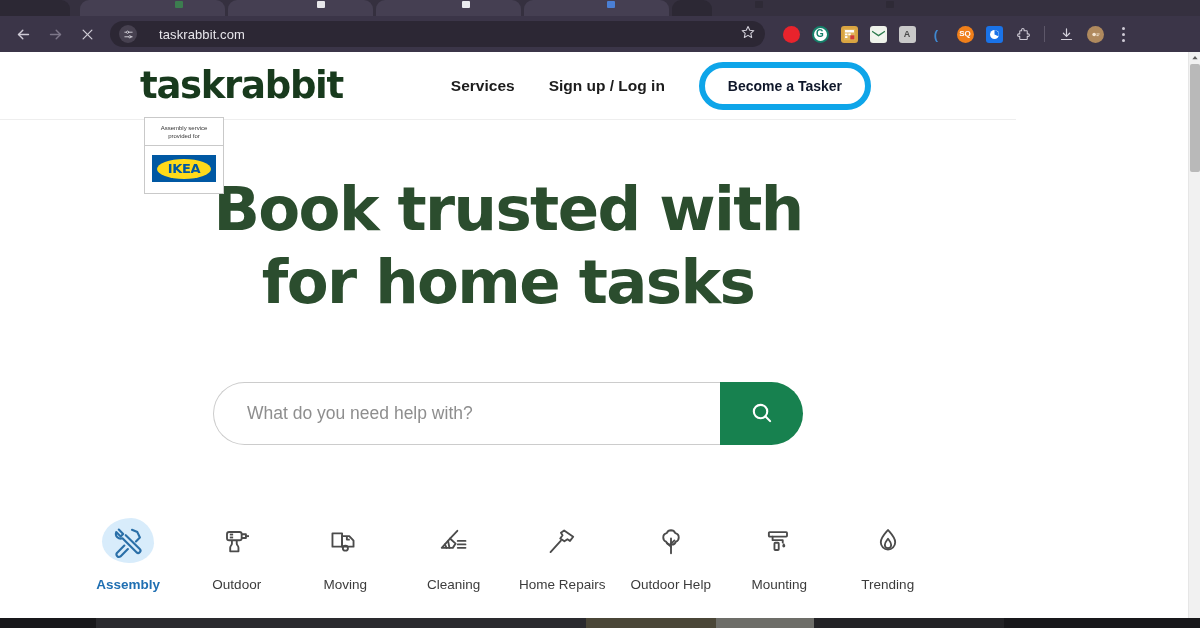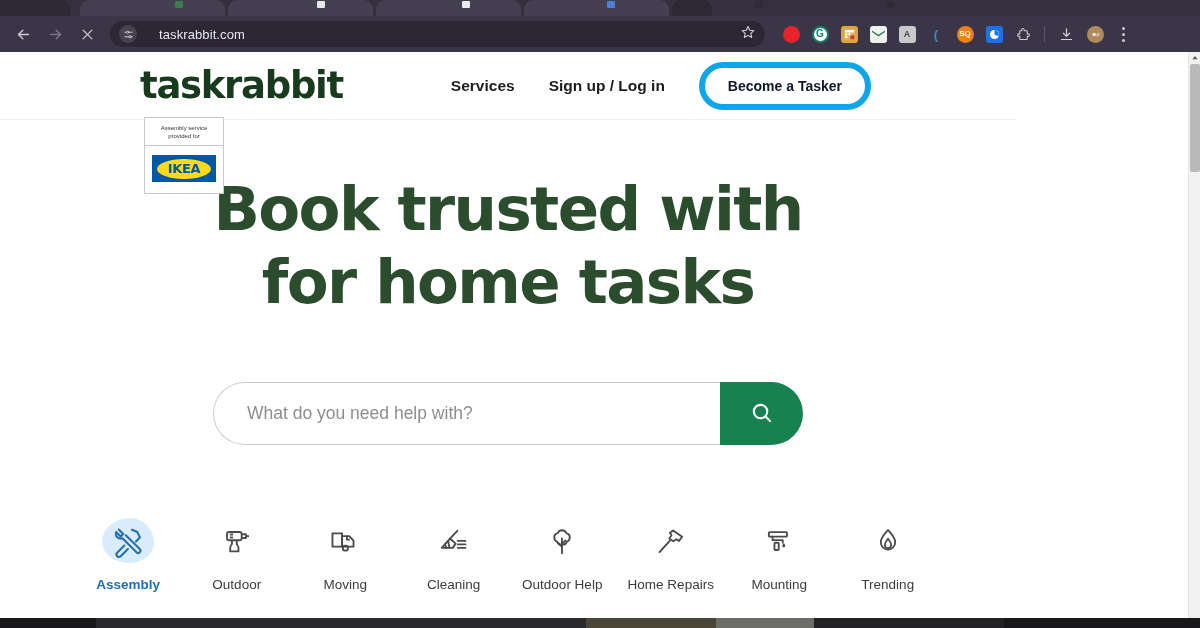--- a/index.html
+++ b/index.html
@@ -497,37 +497,37 @@
               <line x1="14.8" y1="13.8" x2="20.6" y2="13.8"></line>
               <line x1="14.8" y1="16.4" x2="20.6" y2="16.4"></line>
             </svg>
           </div>
           <div class="label">Cleaning</div>
         </div>
 
         <div class="cat">
           <div class="icon-holder">
             <svg width="32" height="32" viewBox="0 0 24 24" fill="none" stroke="currentColor" stroke-width="1.4" stroke-linecap="round" stroke-linejoin="round">
+              <path d="M13.6 3.4 L20.4 8.1 l-2.4 3.1 -1.9-1.3 -2.3 1.6 -3.1-2.1 1.7-2.4 -1.2-1.9 Z"></path>
+              <line x1="11.2" y1="11" x2="3.4" y2="19.6"></line>
+            </svg>
+          </div>
+          <div class="label">Home Repairs</div>
+        </div>
+
+        <div class="cat">
+          <div class="icon-holder">
+            <svg width="32" height="32" viewBox="0 0 24 24" fill="none" stroke="currentColor" stroke-width="1.4" stroke-linecap="round" stroke-linejoin="round">
               <path d="M12 3.2 a3.5 3.5 0 0 0-3.2 2.1 A3.3 3.3 0 0 0 6.2 8.6 a3.3 3.3 0 0 0 2.1 3.1 a3.4 3.4 0 0 0 3.7 2.2 a3.4 3.4 0 0 0 3.7-2.2 a3.3 3.3 0 0 0 2.1-3.1 a3.3 3.3 0 0 0-2.6-3.3 A3.5 3.5 0 0 0 12 3.2 Z"></path>
               <line x1="12" y1="9.4" x2="12" y2="20.4"></line>
               <line x1="12" y1="13.4" x2="14.6" y2="10.8"></line>
               <line x1="12" y1="15.6" x2="9.4" y2="13"></line>
             </svg>
           </div>
           <div class="label">Outdoor Help</div>
-        </div>
-
-        <div class="cat">
-          <div class="icon-holder">
-            <svg width="32" height="32" viewBox="0 0 24 24" fill="none" stroke="currentColor" stroke-width="1.4" stroke-linecap="round" stroke-linejoin="round">
-              <path d="M13.6 3.4 L20.4 8.1 l-2.4 3.1 -1.9-1.3 -2.3 1.6 -3.1-2.1 1.7-2.4 -1.2-1.9 Z"></path>
-              <line x1="11.2" y1="11" x2="3.4" y2="19.6"></line>
-            </svg>
-          </div>
-          <div class="label">Home Repairs</div>
         </div>
 
         <div class="cat">
           <div class="icon-holder">
             <svg width="32" height="32" viewBox="0 0 24 24" fill="none" stroke="currentColor" stroke-width="1.4" stroke-linecap="round" stroke-linejoin="round">
               <rect x="4.4" y="4.6" width="13.6" height="3.4" rx="0.6"></rect>
               <path d="M7.2 8 v2.6 h7.6 v1.8"></path>
               <rect x="8.6" y="12.6" width="3.2" height="5.4" rx="0.6"></rect>
               <path d="M15.6 12.8 c.9 1.2 1.1 1.7 1.1 2.2 a1.1 1.1 0 0 1-2.2 0 c0-.5.2-1 1.1-2.2 Z" fill="currentColor" stroke="none"></path>
             </svg>

